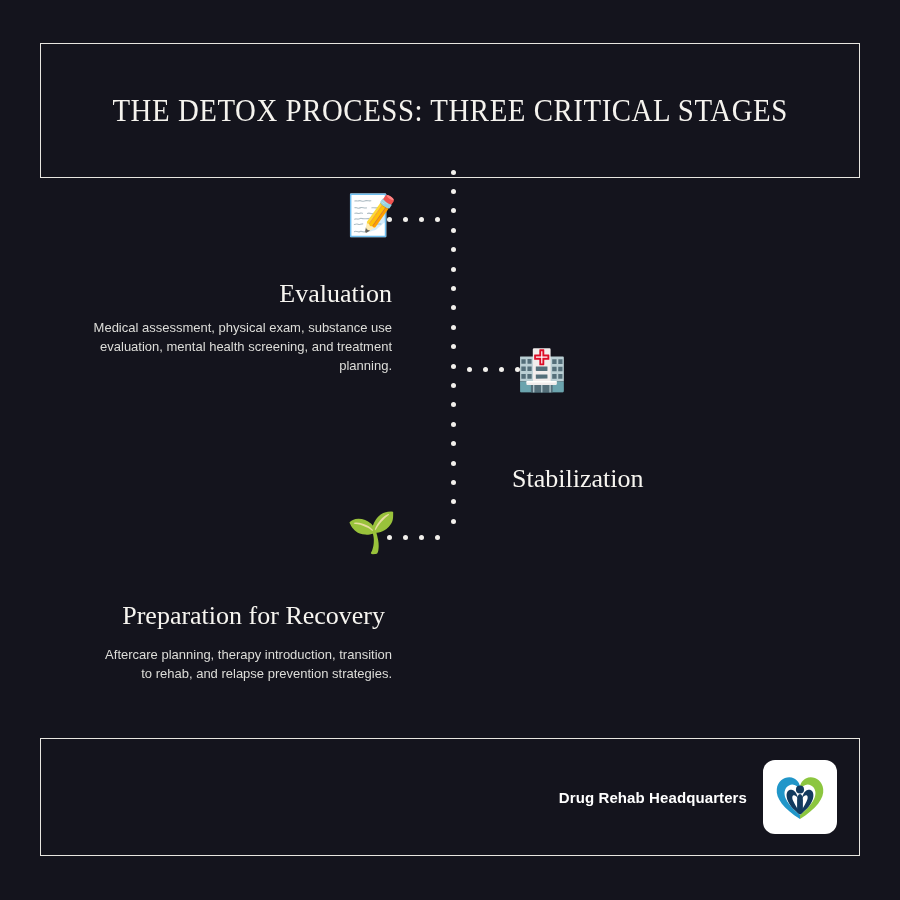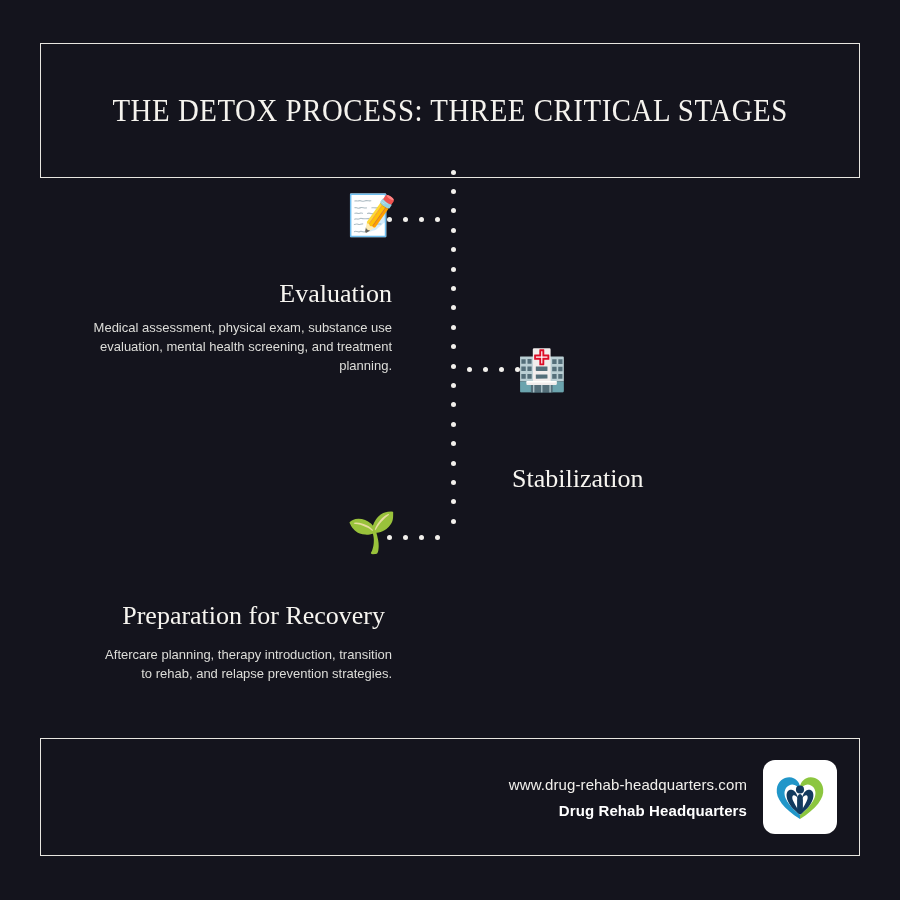--- a/index.html
+++ b/index.html
@@ -186,21 +186,20 @@
   <div class="emoji" id="stage2-icon">🏥</div>
   <div class="stage-title" id="stage2-title">Stabilization</div>
 
   <div class="emoji" id="stage3-icon">🌱</div>
   <div class="stage-title" id="stage3-title">Preparation for Recovery</div>
   <div class="stage-desc" id="stage3-desc">Aftercare planning, therapy introduction, transition to rehab, and relapse prevention strategies.</div>
 
   <div id="footer-frame">
     <div id="footer-inner">
       <div id="footer-textcol">
-        <div id="footer-url">www.drug-rehab-headquarters.com</div>
         <div id="footer-brand">Drug Rehab Headquarters</div>
       </div>
       <div id="footer-logo">
         <svg width="58" height="58" viewBox="0 0 100 100">
 
           <path d="M50 88 C22 70 8 52 10 36 C12 20 28 12 40 18 C48 22 51 30 50 38
                    C46 30 38 26 31 30 C23 34 21 44 26 54 C31 64 41 74 50 81 Z" fill="#2196c9"></path>
 
           <path d="M50 88 C78 70 92 52 90 36 C88 20 72 12 60 18 C52 22 49 30 50 38
                    C54 30 62 26 69 30 C77 34 79 44 74 54 C69 64 59 74 50 81 Z" fill="#8cc63f"></path>

